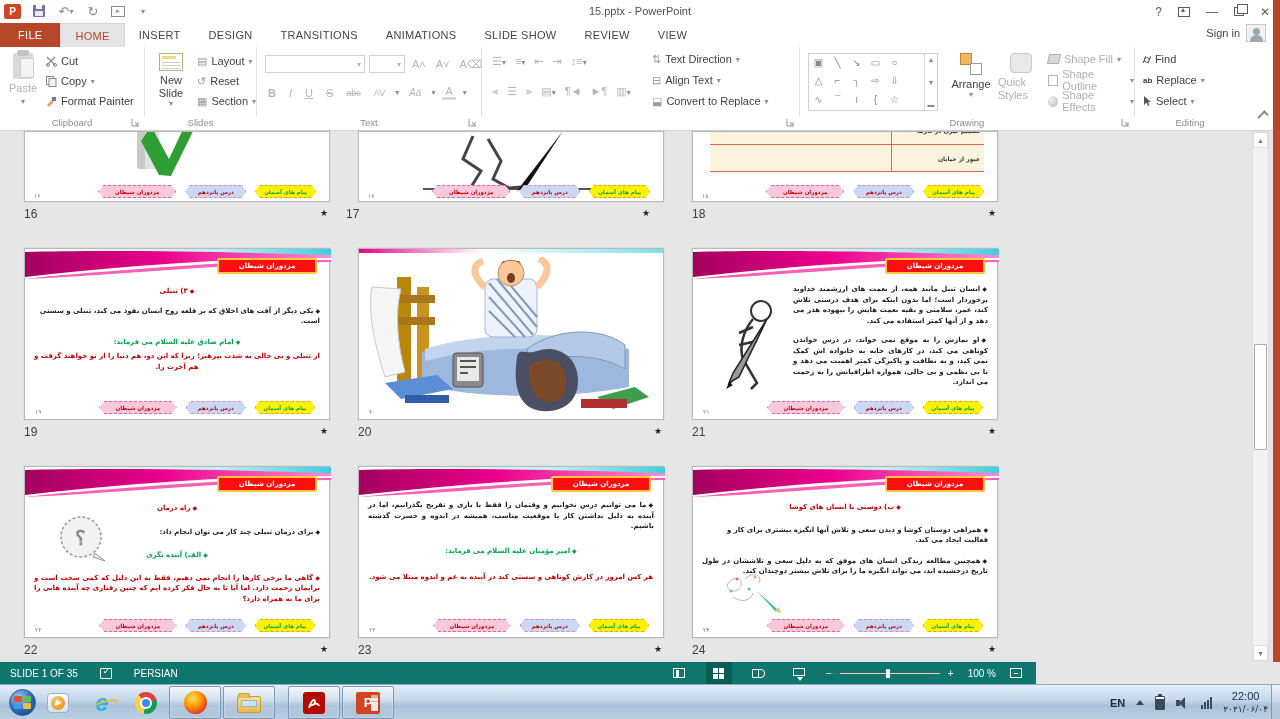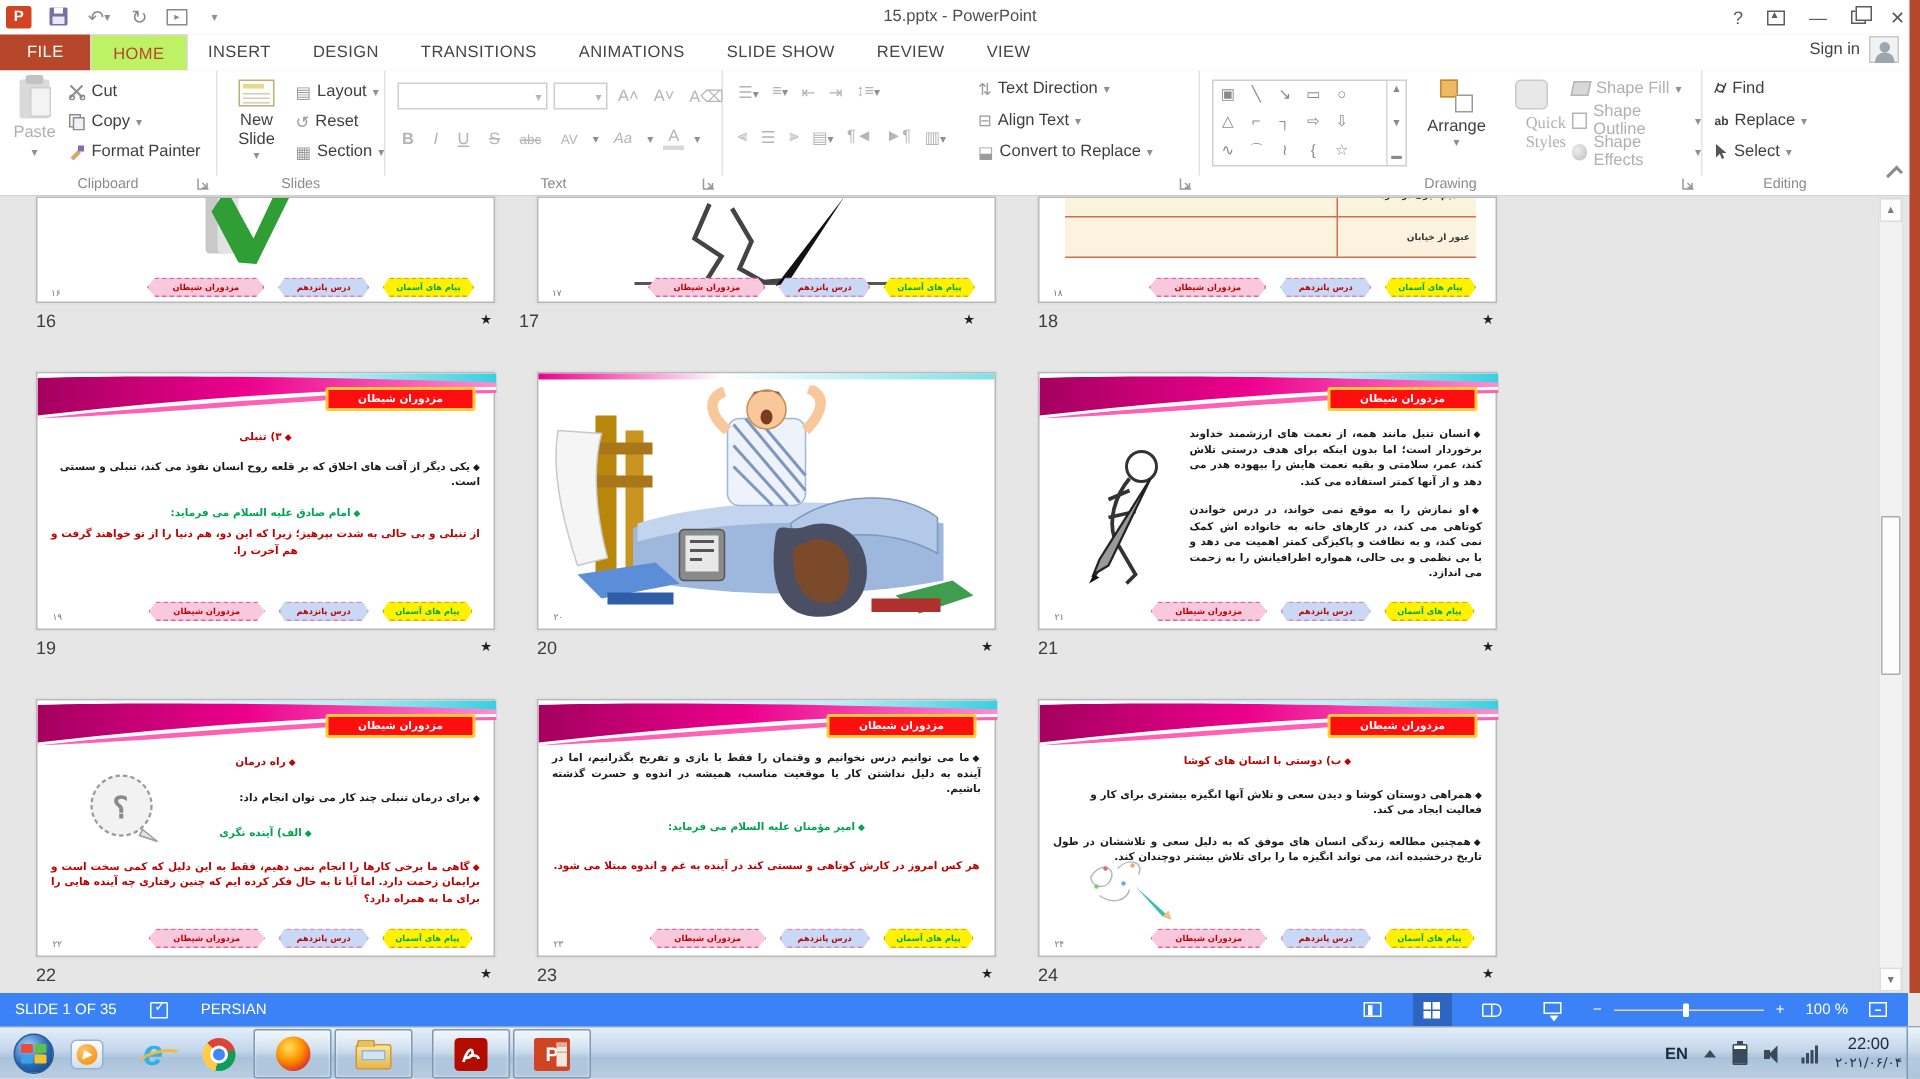--- a/index.html
+++ b/index.html
@@ -25,21 +25,21 @@
   .restore-ic:before { content:""; position:absolute; left:2px; top:-4px; width:9px; height:8px;
                  border:1px solid #5c5c5c; background:#fff; }
   .ribdisp-ic { width:12px; height:10px; border:1px solid #5c5c5c; position:relative; }
   .ribdisp-ic:before { content:"▴"; position:absolute; left:2px; top:-3px; font-size:8px; color:#5c5c5c; }
 
   
   #tabs { position:absolute; left:0; top:23px; width:1280px; height:24px; background:#fff; display:flex; }
   .rtab { height:24px; padding:0 14px; font-size:11px; color:#444; display:flex; align-items:center;
           letter-spacing:.3px; }
   .rtab.file { background:#B7472A; color:#fff; padding:0 18px; }
-  .rtab.active { color:#B7472A; border:1px solid #d5d5d5; border-bottom:none; background:#bef264; }
+  .rtab.active { color:#B7472A; border:1px solid #d5d5d5; border-bottom:none; background:#e5e5e5; }
   #signin { position:absolute; right:14px; top:24px; display:flex; align-items:center; gap:6px;
             font-size:11px; color:#444; }
   .avatar { width:20px; height:18px; border:1px solid #c9c9c9; background:#f2f2f2; position:relative; }
   .avatar:before { content:""; position:absolute; left:6px; top:3px; width:7px; height:7px;
             border-radius:50%; background:#9aa7b1; }
   .avatar:after { content:""; position:absolute; left:3px; top:10px; width:13px; height:7px;
             border-radius:6px 6px 0 0; background:#9aa7b1; }
 
   
   #ribbon { position:absolute; left:0; top:47px; width:1280px; height:84px; background:#fff;
@@ -124,21 +124,21 @@
   #vscroll { position:absolute; right:11px; top:131px; width:17px; height:531px; background:#f2f2f2;
       border:1px solid #e0e0e0; }
   .sarrow { position:absolute; left:0; width:15px; height:16px; background:#fdfdfd; border:1px solid #dcdcdc;
       color:#7a7a7a; font-size:7px; text-align:center; line-height:15px; }
   #sthumb { position:absolute; left:1px; top:212px; width:13px; height:106px; background:#fdfdfd;
       border:1px solid #acacac; border-radius:1px; }
 
   #win-border-right { position:absolute; right:0; top:0; width:7px; height:662px; background:#B7472A; }
 
   
-  #statusbar { position:absolute; left:0; top:662px; width:1272px; height:22px; background:#3b82f6;
+  #statusbar { position:absolute; left:0; top:662px; width:1036px; height:22px; background:#0f766e;
       color:#fff; font-size:10px; }
   #statusbar .lft { position:absolute; left:10px; top:0; height:22px; display:flex; align-items:center; gap:22px; }
   .spell-ic { width:12px; height:11px; border:1px solid #fff; border-radius:1px; position:relative; }
   .spell-ic:before { content:"✓"; position:absolute; left:2px; top:-3px; font-size:9px; }
   #statusbar .rgt { position:absolute; right:14px; top:0; height:22px; display:flex; align-items:center; gap:14px; }
   .vbtn { width:26px; height:22px; display:flex; align-items:center; justify-content:center; }
   .vbtn.on { background:rgba(0,0,0,0.22); }
   .ic-normal { width:12px; height:10px; border:1px solid #fff; position:relative; }
   .ic-normal:before { content:""; position:absolute; left:2px; top:1px; width:3px; height:7px; background:#fff; }
   .ic-grid { width:11px; height:11px; display:grid; grid-template-columns:5px 5px; gap:1px; }
@@ -419,21 +419,21 @@
       <div class="bigbtn" style="position:absolute; left:146px; top:0; width:50px;">
         <span class="arrange-ic">
             <i></i>
             <i></i>
           </span>
         <span>Arrange</span>
           <span class="caret" style="margin-top:-3px;">▾</span>
       </div>
       <div class="bigbtn dis" style="position:absolute; left:198px; top:0; width:46px;">
         <span class="qstyle-ic"></span>
-        <span style="text-align:right; line-height:1.15;font-family:Liberation Serif, serif;">Quick Styles</span>
+        <span style="text-align:left; line-height:1.15;">Quick Styles</span>
       </div>
       <div style="position:absolute; left:248px; top:3px; display:flex; flex-direction:column; gap:3px;">
         <div class="smalllbl dis">
             <span class="fill-ic"></span>
             <span>Shape Fill</span>
             <span class="caret">▾</span>
           </div>
         <div class="smalllbl dis">
             <span class="outl-ic"></span>
             <span>Shape Outline</span>

